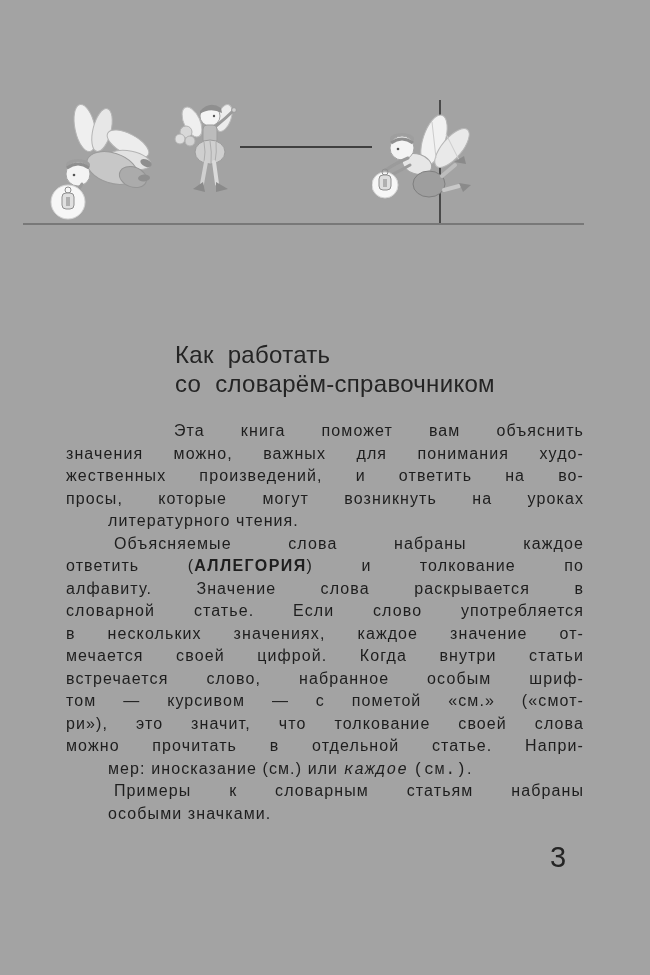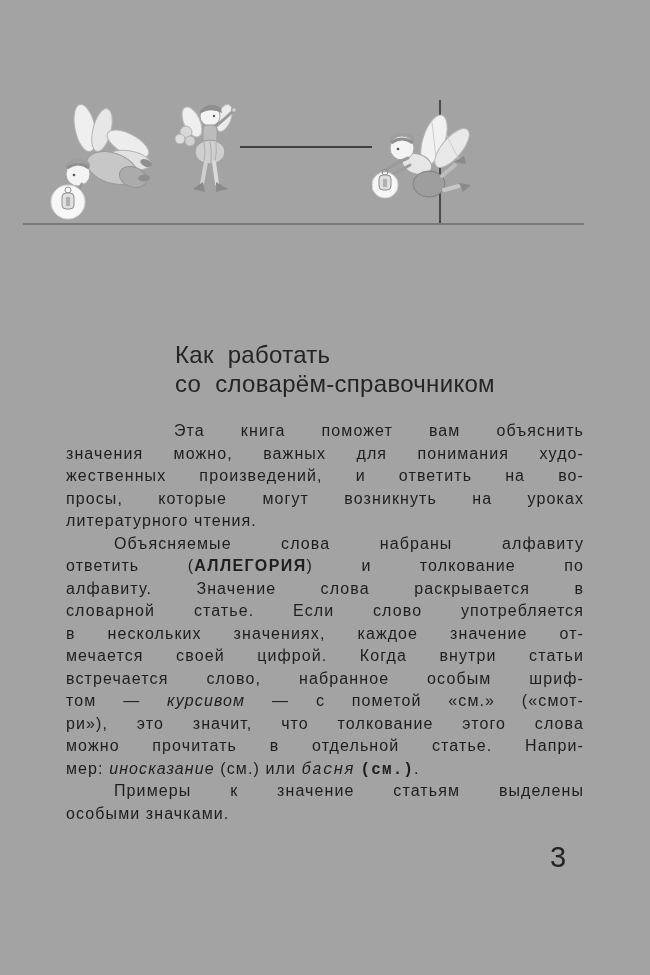--- a/index.html
+++ b/index.html
@@ -31,25 +31,25 @@
 
   
   .body-text{
     position:absolute;left:66px;top:420px;width:518px;
     font-size:16px;line-height:22.5px;letter-spacing:1.1px;color:#1e1e1e;
   }
   .line{
     text-align:justify;text-align-last:justify;
     height:22.5px;overflow:hidden;
   }
-  .line.last{text-align-last:left;}
+  .line.last{text-align-last:left;margin-left:42px;}
   .seg-bold{font-weight:700;letter-spacing:1.4px;margin-top:36px;}
-  .seg-italic{font-style:italic;}
+  .seg-italic{}
   .seg-mono-italic{font-family:"Liberation Mono",monospace;font-style:italic;}
-  .seg-mono{font-family:"Liberation Mono",monospace;font-weight:bold;}
+  .seg-mono{font-family:"Liberation Mono",monospace;}
 
   
   .page-number{
     position:absolute;left:538px;top:841px;width:40px;
     text-align:center;font-size:29px;color:#242424;
   }
 </style>
 </head>
 <body>
 
@@ -127,30 +127,30 @@
     <span>Как работать</span>
     <span>со словарём-справочником</span>
   </h1>
 
   <div class="body-text">
       <div class="line" style="padding-left: 108px;"><span class="seg-normal">Эта книга поможет вам объяснить</span></div>
       <div class="line"><span class="seg-normal">значения можно, важных для понимания худо-</span></div>
       <div class="line"><span class="seg-normal">жественных произведений, и ответить на во-</span></div>
       <div class="line"><span class="seg-normal">просы, которые могут возникнуть на уроках</span></div>
       <div class="line last"><span class="seg-normal">литературного чтения.</span></div>
-      <div class="line" style="padding-left: 48px;"><span class="seg-normal">Объясняемые слова набраны алфавиту</span></div>
+      <div class="line" style="padding-left: 48px;"><span class="seg-normal">Объясняемые слова набраны каждое</span></div>
       <div class="line"><span class="seg-normal">ответить (</span><span class="seg-bold">АЛЛЕГОРИЯ</span><span class="seg-normal">) и толкование по</span></div>
       <div class="line"><span class="seg-normal">алфавиту. Значение слова раскрывается в</span></div>
       <div class="line"><span class="seg-normal">словарной статье. Если слово употребляется</span></div>
       <div class="line"><span class="seg-normal">в нескольких значениях, каждое значение от-</span></div>
       <div class="line"><span class="seg-normal">мечается своей цифрой. Когда внутри статьи</span></div>
       <div class="line"><span class="seg-normal">встречается слово, набранное особым шриф-</span></div>
       <div class="line"><span class="seg-normal">том — </span><span class="seg-italic">курсивом</span><span class="seg-normal"> — с пометой «см.» («смот-</span></div>
-      <div class="line"><span class="seg-normal">ри»), это значит, что толкование этого слова</span></div>
+      <div class="line"><span class="seg-normal">ри»), это значит, что толкование своей слова</span></div>
       <div class="line"><span class="seg-normal">можно прочитать в отдельной статье. Напри-</span></div>
-      <div class="line last"><span class="seg-normal">мер: </span><span class="seg-italic">иносказание</span><span class="seg-normal"> (см.) или </span><span class="seg-mono-italic">басня</span><span class="seg-normal"> </span><span class="seg-mono">(см.)</span><span class="seg-normal">.</span></div>
-      <div class="line" style="padding-left: 48px;"><span class="seg-normal">Примеры к значение статьям выделены</span></div>
+      <div class="line last"><span class="seg-normal">мер: </span><span class="seg-italic">иносказание</span><span class="seg-normal"> (см.) или </span><span class="seg-mono-italic">каждое</span><span class="seg-normal"> </span><span class="seg-mono">(см.)</span><span class="seg-normal">.</span></div>
+      <div class="line" style="padding-left: 48px;"><span class="seg-normal">Примеры к словарным статьям набраны</span></div>
       <div class="line last"><span class="seg-normal">особыми значками.</span></div>
     </div>
 
   <div class="page-number">3</div>
 
 </div>
 
 </body></html>

